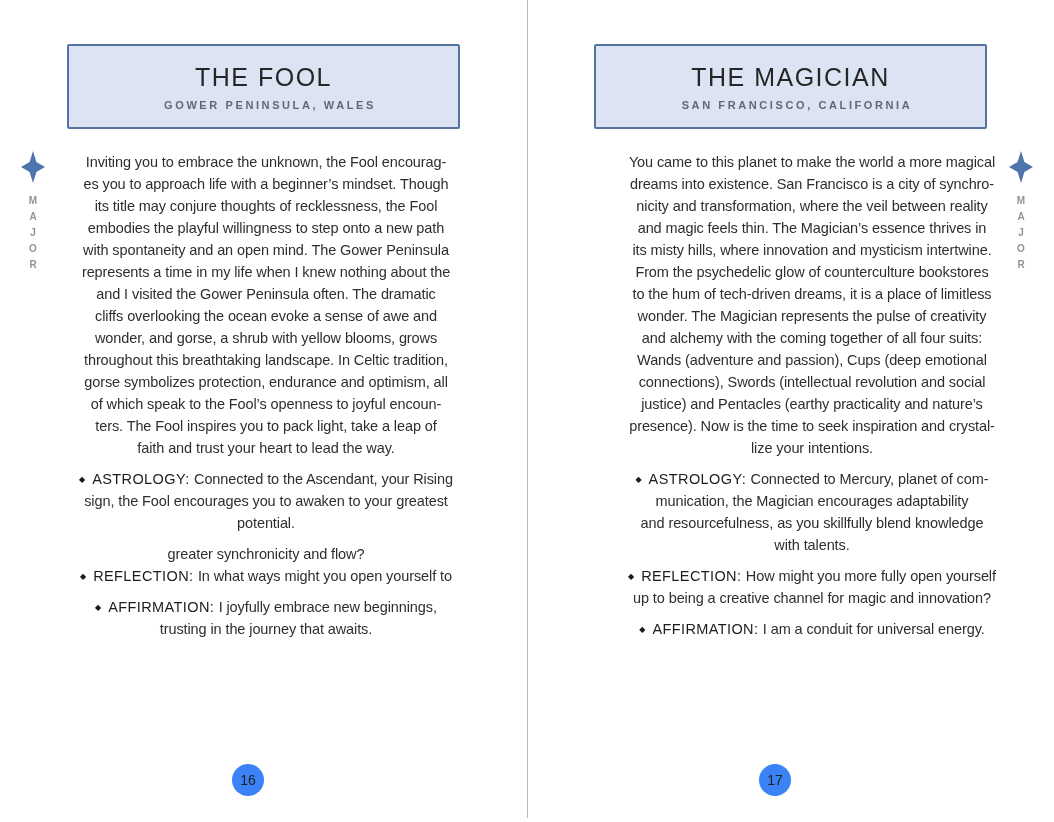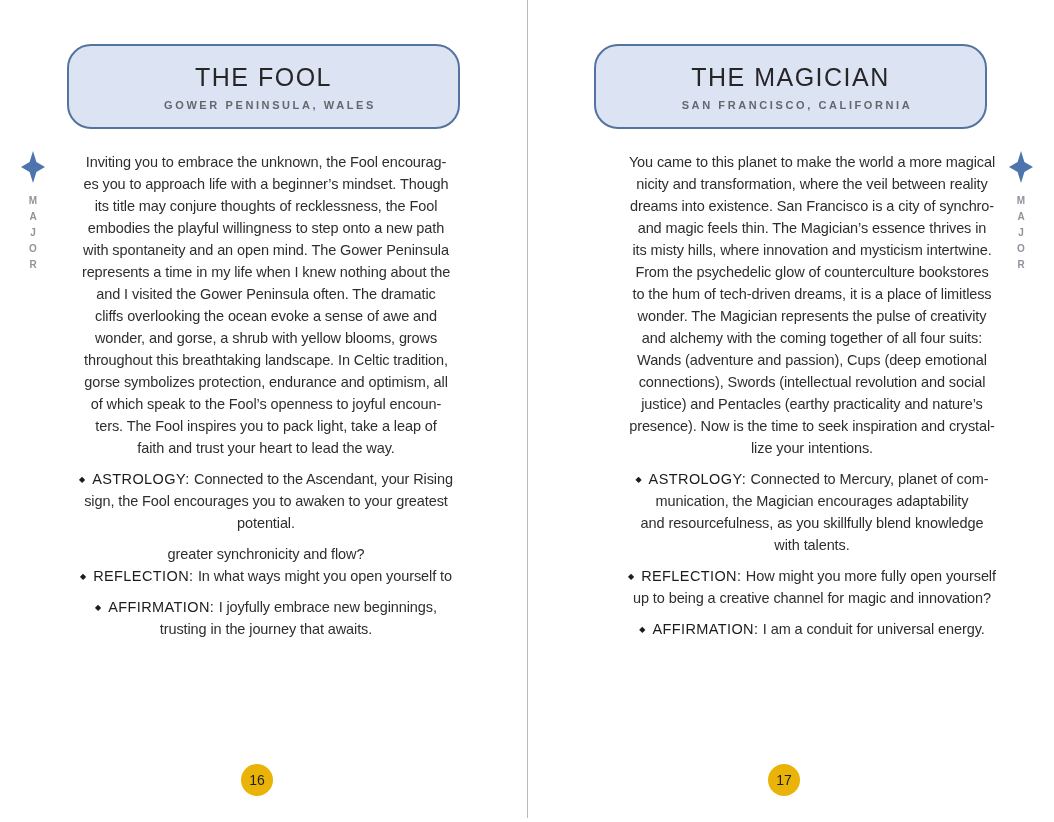--- a/index.html
+++ b/index.html
@@ -20,21 +20,21 @@
   .divider {
     position: absolute; left: 527px; top: 0;
     width: 1px; height: 818px; background: #b9b9b9;
   }
 
   .title-box {
     position: absolute; left: 67px; top: 44px;
     width: 389px; height: 81px;
     background: #dce3f2;
     border: 2px solid #54739f;
-    border-radius: 24px;
+    border-radius: 2px;
     display: flex; flex-direction: column;
     align-items: center; justify-content: center;
     gap: 7px;
   }
   .card-title {
     margin: 0; font-size: 25px; font-weight: 400;
     letter-spacing: 1.5px; color: #262626;
   }
   .card-subtitle {
     font-size: 11px; font-weight: 700;
@@ -65,23 +65,23 @@
   .section { margin-top: 9px; }
   .bullet {
     font-size: 8px; margin-right: 7px;
     position: relative; top: -2px; color: #1c1c1c;
   }
   .slabel {
     font-weight: 400; letter-spacing: 0.4px; color: #1c1c1c;
   }
 
   .page-circle {
-    position: absolute; top: 764px; left: 241px;
+    position: absolute; top: 764px; left: 232px;
     width: 32px; height: 32px; border-radius: 50%;
-    background: #eab308;
+    background: #3b82f6;
     display: flex; align-items: center; justify-content: center;
     font-size: 14px; color: #1f1f1f;
   }
 </style>
 </head>
 <body>
 
 <div class="page left">
   <div class="title-box">
     <h1 class="card-title">THE FOOL</h1>
@@ -157,22 +157,22 @@
         <div>A</div>
         <div>J</div>
         <div>O</div>
         <div>R</div>
       </div>
   </div>
 
   <div class="body-col">
     <div>
         <div class="bline">You came to this planet to make the world a more magical</div>
+        <div class="bline">dreams into existence. San Francisco is a city of synchro-</div>
         <div class="bline">nicity and transformation, where the veil between reality</div>
-        <div class="bline">dreams into existence. San Francisco is a city of synchro-</div>
         <div class="bline">and magic feels thin. The Magician’s essence thrives in</div>
         <div class="bline">its misty hills, where innovation and mysticism intertwine.</div>
         <div class="bline">From the psychedelic glow of counterculture bookstores</div>
         <div class="bline">to the hum of tech-driven dreams, it is a place of limitless</div>
         <div class="bline">wonder. The Magician represents the pulse of creativity</div>
         <div class="bline">and alchemy with the coming together of all four suits:</div>
         <div class="bline">Wands (adventure and passion), Cups (deep emotional</div>
         <div class="bline">connections), Swords (intellectual revolution and social</div>
         <div class="bline">justice) and Pentacles (earthy practicality and nature’s</div>
         <div class="bline">presence). Now is the time to seek inspiration and crystal-</div>

